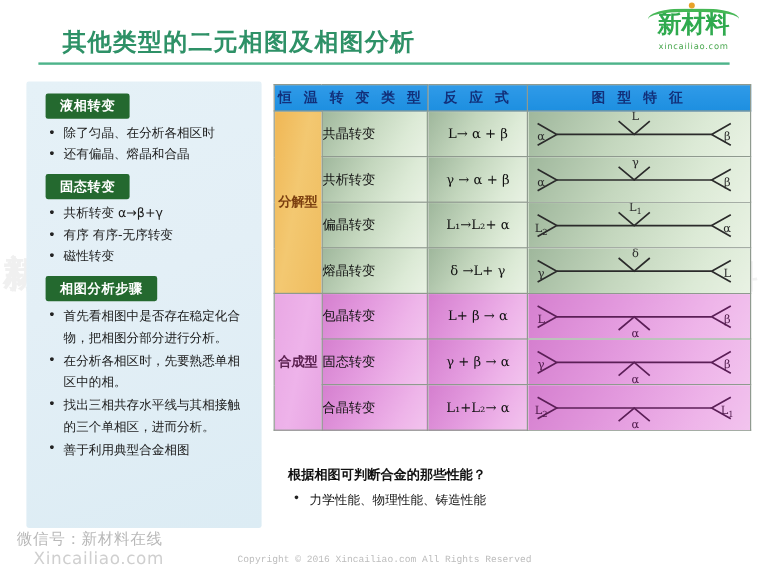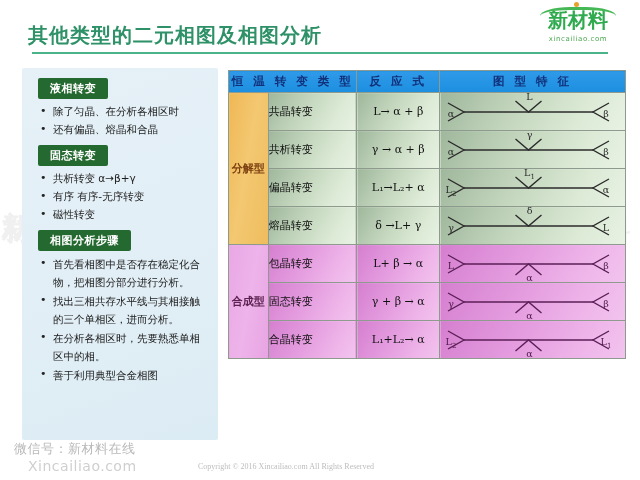--- a/index.html
+++ b/index.html
@@ -6,21 +6,21 @@
   html, body {
     width: 640px; height: 480px;
     background: #ffffff;
     font-family: "DejaVu Sans", "Liberation Sans", sans-serif;
     overflow: hidden;
   }
   #slide { position: relative; width: 640px; height: 480px; background: #fff; }
 
   
   .header-title {
-    position: absolute; left: 28px; top: 22px;
+    position: absolute; left: 52px; top: 22px;
     font-size: 20px; font-weight: 700; color: #2e9167;
     letter-spacing: 1px; white-space: nowrap;
   }
   .header-rule {
     position: absolute; left: 32px; top: 52px; width: 576px; height: 2px;
     background: #4db38a;
   }
   .logo { position: absolute; right: 10px; top: 6px; width: 104px; height: 44px; text-align: center; }
   .logo-mark { position: relative; height: 30px; }
   .logo-chars {
@@ -100,21 +100,21 @@
   .wm-wechat {
     position: absolute; left: 14px; top: 440px;
     font-size: 13px; color: #b9b9b9; letter-spacing: .5px;
   }
   .wm-site {
     position: absolute; left: 28px; top: 458px;
     font-size: 14px; color: #cfcfcf; letter-spacing: .5px;
   }
   .footer {
     position: absolute; left: 198px; top: 462px;
-    font-size: 8px; color: #bdbdbd; font-family: Liberation Serif, serif;
+    font-size: 8px; color: #bdbdbd; font-family: Liberation Mono, monospace;
   }
   .wm-ghost {
     position: absolute; left: 2px; top: 186px;
     font-size: 30px; color: #f0f0f0; font-weight: 700;
     line-height: 30px; writing-mode: vertical-rl; letter-spacing: 2px;
   }
   .wm-ghost2 {
     position: absolute; right: 4px; top: 196px;
     font-size: 26px; color: #f2f2f2; font-weight: 700;
     writing-mode: vertical-rl;
@@ -141,22 +141,22 @@
 
   <div class="left-panel" id="left-panel"><div class="tag first">液相转变</div><ul class="bullets">
         <li>除了匀晶、在分析各相区时</li>
         <li>还有偏晶、熔晶和合晶</li>
       </ul><div class="tag">固态转变</div><ul class="bullets">
         <li>共析转变  α→β+γ</li>
         <li>有序 有序-无序转变</li>
         <li>磁性转变</li>
       </ul><div class="tag">相图分析步骤</div><ul class="bullets steps">
         <li>首先看相图中是否存在稳定化合物，把相图分部分进行分析。</li>
+        <li>在分析各相区时，先要熟悉单相区中的相。</li>
         <li>找出三相共存水平线与其相接触的三个单相区，进而分析。</li>
-        <li>在分析各相区时，先要熟悉单相区中的相。</li>
         <li>善于利用典型合金相图</li>
       </ul></div>
 
   <table class="tbl">
     <thead>
       <tr>
         <th class="th" colspan="2">恒 温 转 变 类 型</th>
         <th class="th">反 应 式</th>
         <th class="th">图 型 特 征</th>
       </tr>
@@ -265,18 +265,24 @@
               <path d="M75.5,30 L88.5,19 L101.5,30"></path>
               <text x="11" y="24" text-anchor="middle"><tspan>L</tspan><tspan class="sub" dy="2.5" font-size="7">2</tspan></text>
               <text x="166" y="24" text-anchor="middle"><tspan>L</tspan><tspan class="sub" dy="2.5" font-size="7">1</tspan></text>
               <text x="89.5" y="36" text-anchor="middle">α</text>
             </svg>
           </td>
         </tr>
       </tbody>
   </table>
 
+  <div class="q-block">
+    <div class="q-title">根据相图可判断合金的那些性能？</div>
+    <ul class="q-list" id="q-list">
+        <li>力学性能、物理性能、铸造性能</li>
+      </ul>
+  </div>
 
   <div class="wm-wechat">微信号：新材料在线</div>
   <div class="wm-site">Xincailiao.com</div>
   <div class="footer">Copyright © 2016  Xincailiao.com  All Rights Reserved</div>
 
 </div>
 
 </body></html>

